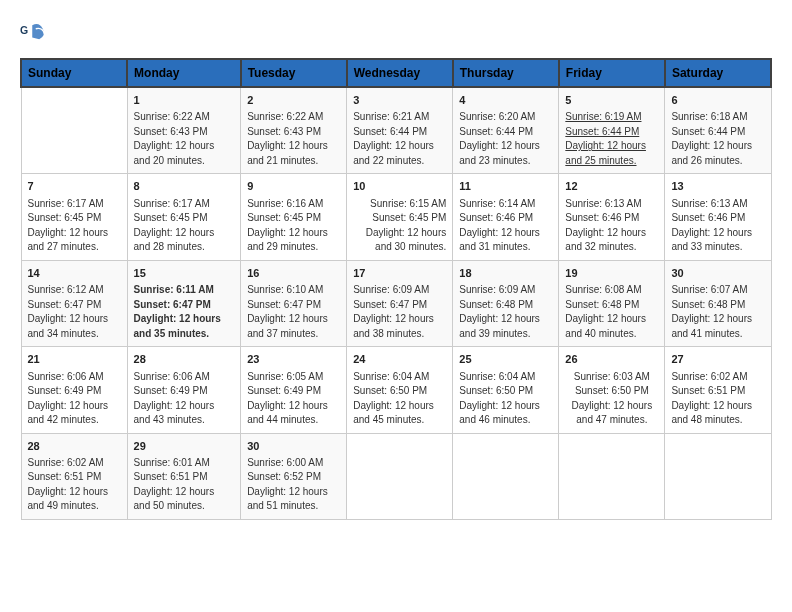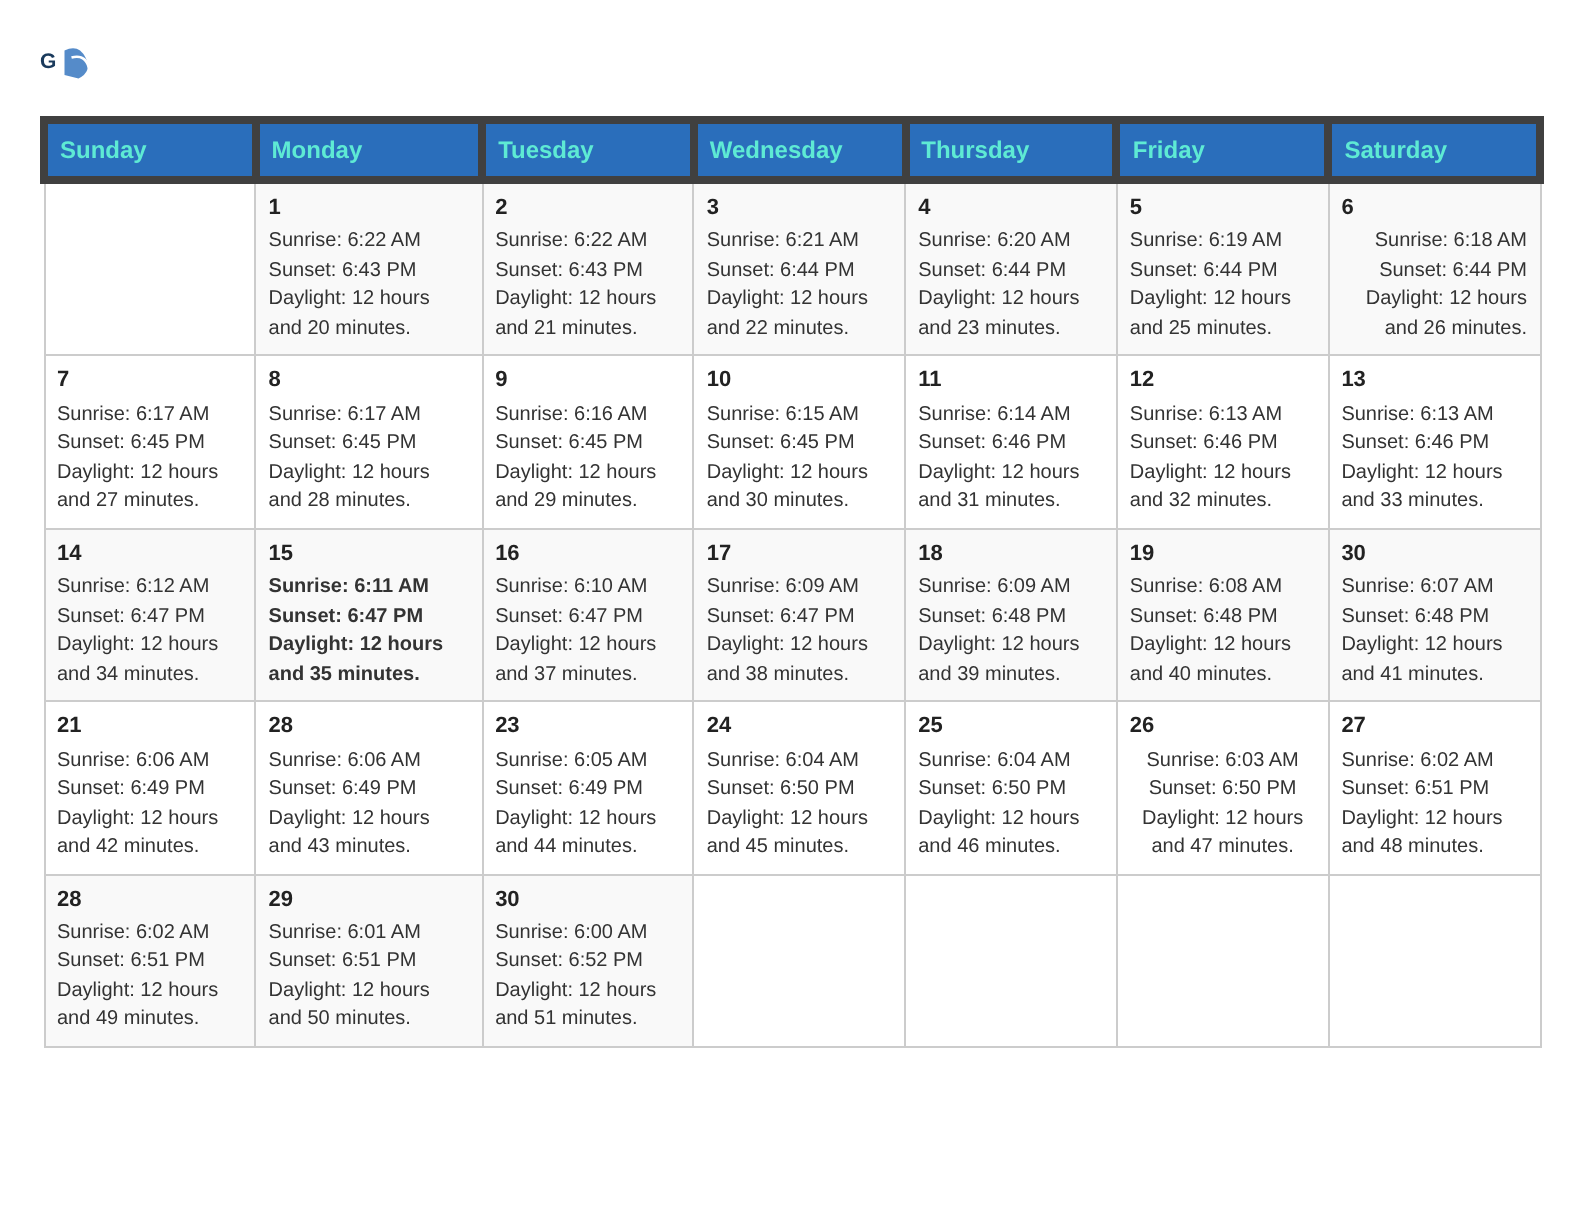--- a/index.html
+++ b/index.html
@@ -47,26 +47,26 @@
       font-weight: normal;
       color: #444;
     }
     table {
       width: 100%;
       border-collapse: collapse;
       font-size: 10.5px;
     }
     thead tr th {
       background-color: #2a6ebb;
-      color: #5eead4;
+      color: #000000;
       text-align: left;
       padding: 6px 6px;
       font-size: 12px;
       font-weight: bold;
-      border: 4px solid #404040;
+      border: 2px solid #404040;
     }
     tbody tr td {
       border: 1px solid #ccc;
       padding: 5px 6px;
       vertical-align: top;
       color: #222;
       line-height: 1.4;
     }
     tbody tr:nth-child(odd) td { background: #f9f9f9; }
     tbody tr:nth-child(even) td { background: #fff; }
@@ -142,28 +142,28 @@
         </td>
         <td>
           <span class="day-num">4</span>
           <div class="cell-text" style="white-space: pre-line;">Sunrise: 6:20 AM
 Sunset: 6:44 PM
 Daylight: 12 hours
 and 23 minutes.</div>
         </td>
         <td>
           <span class="day-num">5</span>
-          <div class="cell-text" style="white-space: pre-line;">Sunrise: 6:19 AM
+          <div class="cell-text" style="white-space: pre-line; text-decoration: underline;">Sunrise: 6:19 AM
 Sunset: 6:44 PM
 Daylight: 12 hours
 and 25 minutes.</div>
         </td>
         <td>
           <span class="day-num">6</span>
-          <div class="cell-text" style="white-space: pre-line; text-align: right;">Sunrise: 6:18 AM
+          <div class="cell-text" style="white-space: pre-line;">Sunrise: 6:18 AM
 Sunset: 6:44 PM
 Daylight: 12 hours
 and 26 minutes.</div>
         </td>
       </tr>
       <tr>
         <td>
           <span class="day-num">7</span>
           <div class="cell-text" style="white-space: pre-line;">Sunrise: 6:17 AM
 Sunset: 6:45 PM
@@ -179,21 +179,21 @@
         </td>
         <td>
           <span class="day-num">9</span>
           <div class="cell-text" style="white-space: pre-line;">Sunrise: 6:16 AM
 Sunset: 6:45 PM
 Daylight: 12 hours
 and 29 minutes.</div>
         </td>
         <td>
           <span class="day-num">10</span>
-          <div class="cell-text" style="white-space: pre-line;">Sunrise: 6:15 AM
+          <div class="cell-text" style="white-space: pre-line; text-align: right;">Sunrise: 6:15 AM
 Sunset: 6:45 PM
 Daylight: 12 hours
 and 30 minutes.</div>
         </td>
         <td>
           <span class="day-num">11</span>
           <div class="cell-text" style="white-space: pre-line;">Sunrise: 6:14 AM
 Sunset: 6:46 PM
 Daylight: 12 hours
 and 31 minutes.</div>

